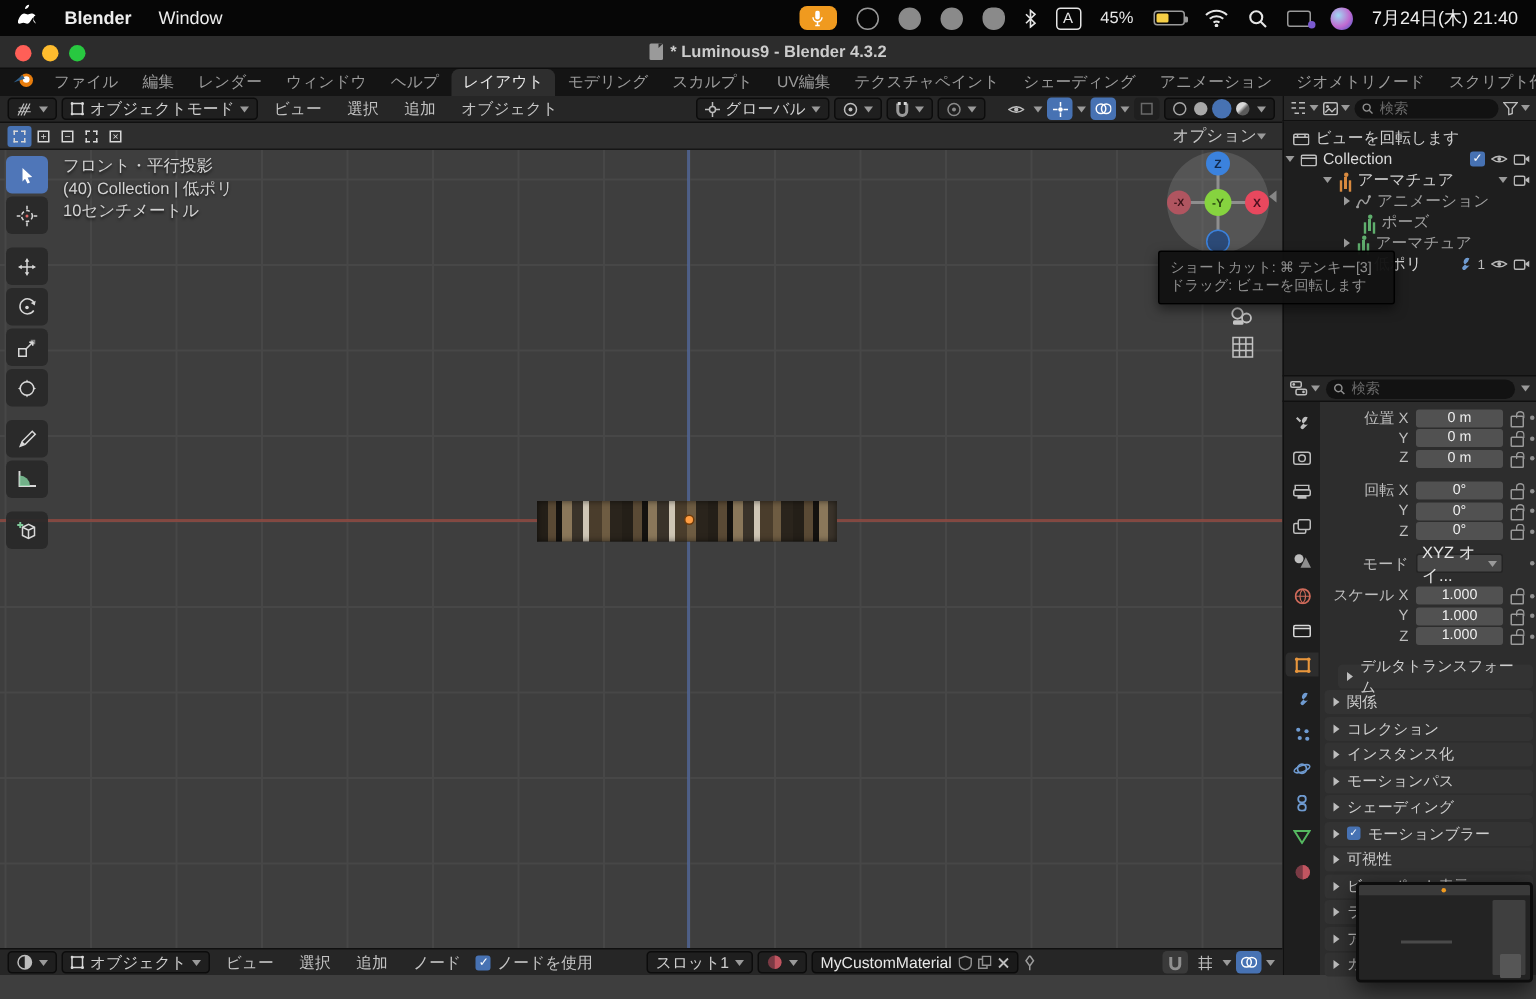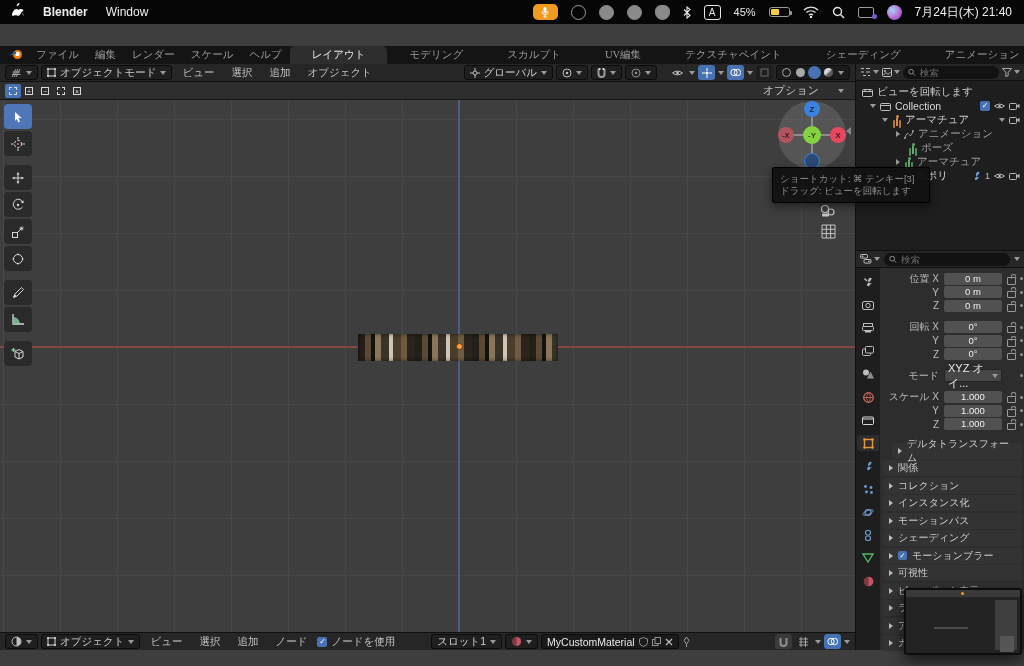--- a/index.html
+++ b/index.html
@@ -27,38 +27,38 @@
   
   .titlebar { position:absolute; left:0; top:24px; width:1024px; height:22px; background:#2c2c2c; display:flex; align-items:center; justify-content:center; color:#cccccc; font-size:11px; font-weight:bold; border-bottom:1px solid #0e0e0e; }
   .lights { position:absolute; left:10px; top:0; height:22px; display:flex; align-items:center; gap:7px; }
   .light { width:11px; height:11px; border-radius:50%; }
   .doc-ico { width:9px; height:11px; background:#9a9a9a; border-radius:1px; margin-right:5px; position:relative; }
   .doc-ico::after { content:""; position:absolute; right:0; top:0; border-left:3px solid #2c2c2c; border-bottom:3px solid transparent; }
 
   
   .tabrow { position:absolute; left:0; top:46px; width:1024px; height:18px; background:#141414; display:flex; align-items:center; font-size:10.5px; color:#9b9b9b; padding-left:4px; }
   .menu-item { padding:15px 8px; height:18px; display:flex; align-items:center; white-space:nowrap; }
-  .tab { padding:0 22px; height:18px; display:flex; align-items:center; border-radius:5px 5px 0 0; white-space:nowrap;font-family:Liberation Serif, serif; }
+  .tab { padding:0 8px; height:18px; display:flex; align-items:center; border-radius:5px 5px 0 0; white-space:nowrap; }
   .tab.active { background:#2e2e2e; color:#e9e9e9; }
 
   
   .vheader { position:absolute; left:0; top:64px; width:855px; height:18px; background:#262626; display:flex; align-items:center; gap:3px; font-size:10.5px; color:#c3c3c3; padding:0 5px; border-bottom:1px solid #101010;}
   .pill { height:15px; background:#1f1f1f; border:1px solid #0c0c0c; border-radius:3px; display:flex; align-items:center; gap:4px; padding:0 5px; color:#cfcfcf; white-space:nowrap; }
   .hmenu { padding:0 7px; white-space:nowrap; }
   .tgl { width:17px; height:15px; border-radius:3px; display:flex; align-items:center; justify-content:center; }
   .tgl.on { background:#4772b3; }
   .cvd { width:0; height:0; border-left:3px solid transparent; border-right:3px solid transparent; border-top:4px solid #9a9a9a; }
   .cvr { width:0; height:0; border-top:3px solid transparent; border-bottom:3px solid transparent; border-left:4px solid #9a9a9a; }
   .sph { width:9px; height:9px; border-radius:50%; }
 
   .tool-settings { position:absolute; left:0; top:82px; width:855px; height:18px; background:#2e2e2e; display:flex; align-items:center; padding:0 5px; border-bottom:1px solid #161616; }
   .selmode { width:16px; height:14px; display:flex; align-items:center; justify-content:center; border-radius:2px; }
   .selmode.on { background:#4772b3; }
   .sq { width:8px; height:8px; border:1px dashed #d8d8d8; position:relative; font-size:7px; color:#d8d8d8; line-height:7px; text-align:center; }
-  .opt-btn { margin-left:auto; margin-right:6px; display:flex; align-items:center; gap:19px; color:#c6c6c6; }
+  .opt-btn { margin-left:auto; margin-right:6px; display:flex; align-items:center; gap:0; color:#c6c6c6; }
 
   
   .viewport { position:absolute; left:0; top:100px; width:855px; height:532px; background-color:#3e3e3e;
     background-image:linear-gradient(to right,#474747 1px,transparent 1px),linear-gradient(to bottom,#474747 1px,transparent 1px);
     background-size:57px 57px; background-position:3px 19px; overflow:hidden; }
   .axis-x { position:absolute; left:0; right:0; top:246px; height:2px; background:rgba(165,75,65,.65); }
   .axis-z { position:absolute; top:0; bottom:0; left:458px; width:2px; background:rgba(85,110,170,.65); }
   .mesh-strip { position:absolute; left:358px; top:234px; width:200px; height:27px;
     background:repeating-linear-gradient(90deg,#241f18 0 7px,#5a4a35 7px 13px,#14120f 13px 17px,#8a775a 17px 23px,#3a332a 23px 31px,#cfc6b5 31px 35px,#4a3d2c 35px 43px,#6e5c42 43px 49px,#2a241c 49px 57px);
     box-shadow:inset 0 0 4px rgba(0,0,0,.6); }
@@ -172,33 +172,42 @@
       <svg width="13" height="13" viewBox="0 0 13 13">
           <circle cx="5.5" cy="5.5" r="4" stroke="#e5e5e5" fill="none" stroke-width="1.4"></circle>
           <line x1="8.5" y1="8.5" x2="12" y2="12" stroke="#e5e5e5" stroke-width="1.4"></line>
         </svg>
       <span class="mirror"></span>
       <span class="siri"></span>
       <span class="clock">7月24日(木) 21:40</span>
     </div>
   </div>
 
+  <div class="titlebar">
+    <div class="lights">
+      <span class="light" style="background:#ff5f57"></span>
+      <span class="light" style="background:#febc2e"></span>
+      <span class="light" style="background:#28c840"></span>
+    </div>
+    <span class="doc-ico"></span>
+    <span>* Luminous9 - Blender 4.3.2</span>
+  </div>
 
   <div class="tabrow">
     <span style="padding:0 5px">
       <svg width="14" height="11" viewBox="0 0 14 11">
           <circle cx="8.5" cy="5.5" r="4.5" fill="#e87d0d"></circle>
           <circle cx="8.5" cy="5" r="2.2" fill="#fff"></circle>
           <path d="M0 7 L6 2 L7.5 4.5 Z" fill="#2f5d87"></path>
         </svg>
     </span>
     <span class="menu-item">ファイル</span>
     <span class="menu-item">編集</span>
     <span class="menu-item">レンダー</span>
-    <span class="menu-item">スケール</span>
+    <span class="menu-item">ウィンドウ</span>
     <span class="menu-item">ヘルプ</span>
     <span style="width:8px"></span>
     <span class="tab active">レイアウト</span>
     <span class="tab">モデリング</span>
     <span class="tab">スカルプト</span>
     <span class="tab">UV編集</span>
     <span class="tab">テクスチャペイント</span>
     <span class="tab">シェーディング</span>
     <span class="tab">アニメーション</span>
     <span class="tab">ジオメトリノード</span>
@@ -379,20 +388,25 @@
     <div class="tool-gap"></div>
     <div class="tool-btn">
       <svg width="15" height="14" viewBox="0 0 15 14">
           <path d="M4 4.5 L8 2.5 L12 4.5 V10 L8 12 L4 10Z" fill="none" stroke="#d8d8d8"></path>
           <path d="M4 4.5 L8 6.5 L12 4.5 M8 6.5 V12" stroke="#d8d8d8" fill="none"></path>
           <path d="M2.5 1 V5 M.5 3 H4.5" stroke="#7fc99a" stroke-width="1.3"></path>
         </svg>
     </div>
   </div>
 
+  <div class="overlay-text">
+    <div>フロント・平行投影</div>
+    <div>(40) Collection | 低ポリ</div>
+    <div>10センチメートル</div>
+  </div>
 
   <div class="gizmo-bg"></div>
   <div class="gz-line" style="left:811px;top:109px;width:2px;height:52px"></div>
   <div class="gz-line" style="left:786px;top:134px;width:52px;height:2px"></div>
   <div class="gz-ball" style="left:804px;top:101px;background:#3b82dd;color:#122a4d">Z</div>
   <div class="gz-ball" style="left:778px;top:127px;background:#b05560;color:#3c1218;font-size:7px">-X</div>
   <div class="gz-ball" style="left:830px;top:127px;background:#e8485e;color:#4d1020">X</div>
   <div class="gz-ball" style="left:804px;top:153px;background:#2c4a77;border:1.5px solid #3b82dd"></div>
   <div class="gz-ball" style="left:803px;top:126px;width:18px;height:18px;background:#86d33f;color:#2a4510;font-size:8px">-Y</div>
   <div class="region-chevron"></div>
@@ -444,21 +458,21 @@
   </div>
 
   <div class="outliner">
     <div class="o-row" style="padding-left:6px;color:#cfcfcf">
       <svg width="11" height="9" viewBox="0 0 11 9">
           <rect x="0.5" y="1.5" width="10" height="7" rx="1" fill="none" stroke="#bdbdbd"></rect>
           <path d="M0.5 3.5 H10.5 M3 1.5 V3.5 M8 1.5 V3.5" stroke="#bdbdbd"></path>
         </svg>
       <span>ビューを回転します</span>
     </div>
-    <div class="o-row" style="padding-left:14px;color:#d8d8d8">
+    <div class="o-row" style="padding-left:1px;color:#d8d8d8">
       <span class="cvd"></span>
       <svg width="11" height="9" viewBox="0 0 11 9">
           <rect x="0.5" y="1.5" width="10" height="7" rx="1" fill="none" stroke="#bdbdbd"></rect>
           <path d="M0.5 3.5 H10.5" stroke="#bdbdbd"></path>
         </svg>
       <span>Collection</span>
       <span class="o-right">
         <span class="cb">✓</span>
         <svg width="11" height="8" viewBox="0 0 11 8">
             <path d="M.5 4 Q5.5 .2 10.5 4 Q5.5 7.8 .5 4Z" fill="none" stroke="#b9b9b9"></path>

